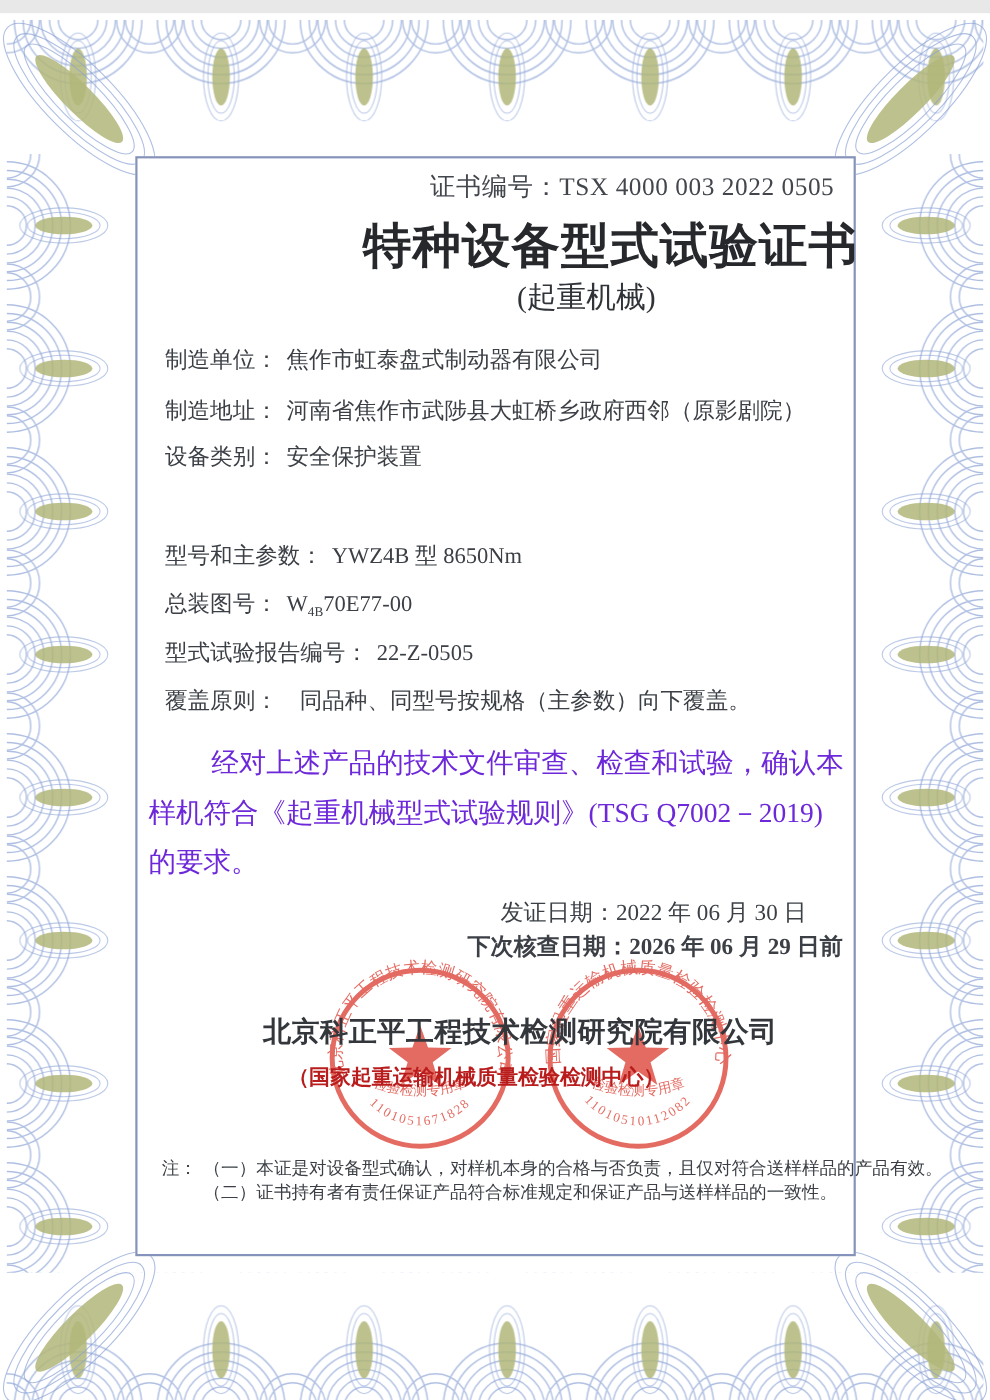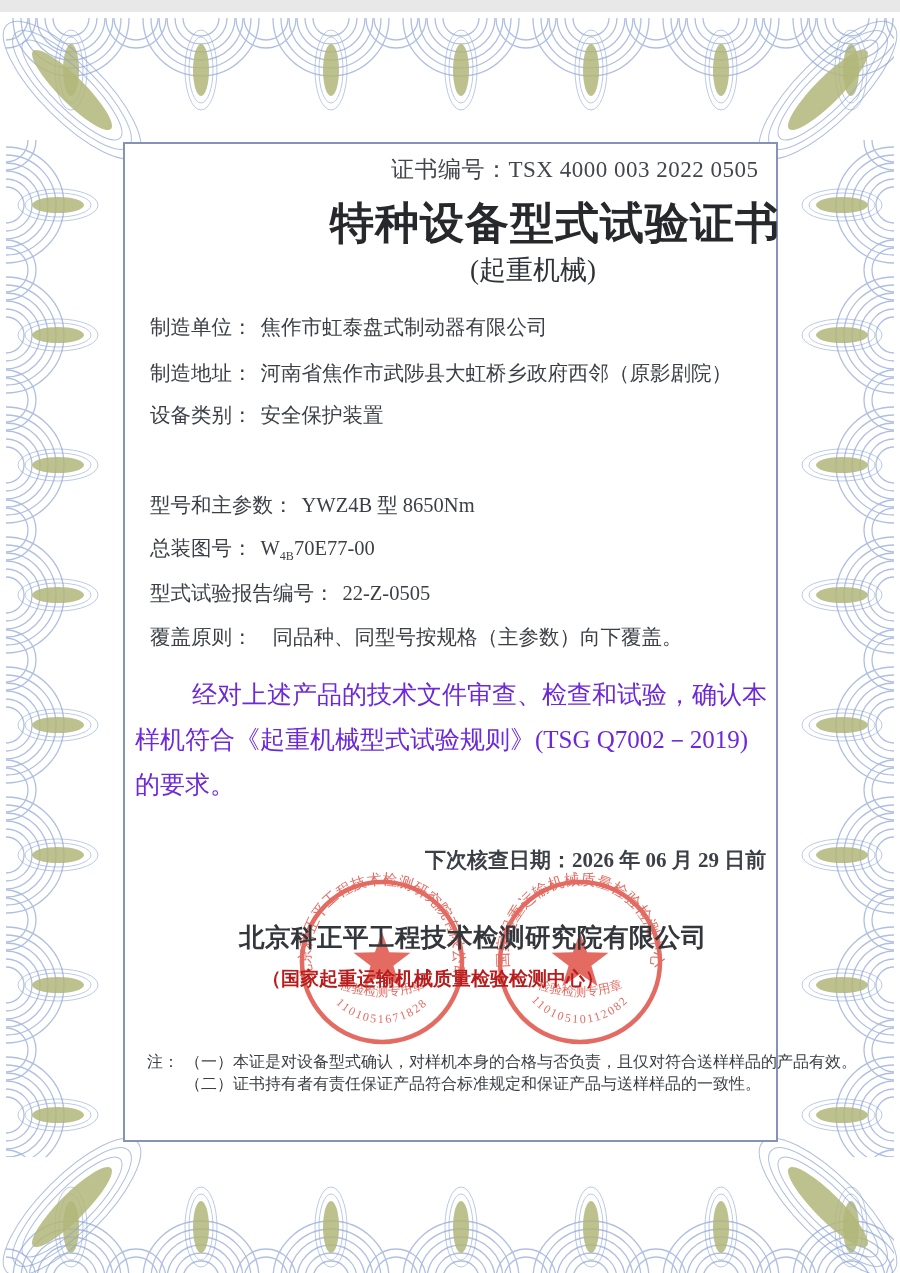--- a/index.html
+++ b/index.html
@@ -128,20 +128,23 @@
     </div>
     <div class="abs field f6">
       <span class="flabel">型式试验报告编号：</span><span class="fvalue">22-Z-0505</span>
     </div>
     <div class="abs field f7">
       <span class="flabel">覆盖原则：</span><span class="fvalue gap">同品种、同型号按规格（主参数）向下覆盖。</span>
     </div>
 
     <div class="statement">经对上述产品的技术文件审查、检查和试验，确认本样机符合《起重机械型式试验规则》(TSG Q7002－2019)的要求。</div>
 
+    <div class="abs date1">
+      <span>发证日期：</span><span>2022 年 06 月 30 日</span>
+    </div>
     <div class="abs date2">
       <span>下次核查日期：</span><span>2026 年 06 月 29 日前</span>
     </div>
 
     <svg class="seal seal-left" viewBox="0 0 180 180">
       <g opacity="0.78">
         <defs>
           <path id="s1top" d="M 21,105 A 72,72 0 1 1 159,105" fill="none"></path>
           <path id="s1mid" d="M 48,116 A 120,120 0 0 0 132,116" fill="none"></path>
           <path id="s1bot" d="M 34,118 A 64,64 0 0 0 146,118" fill="none"></path>

